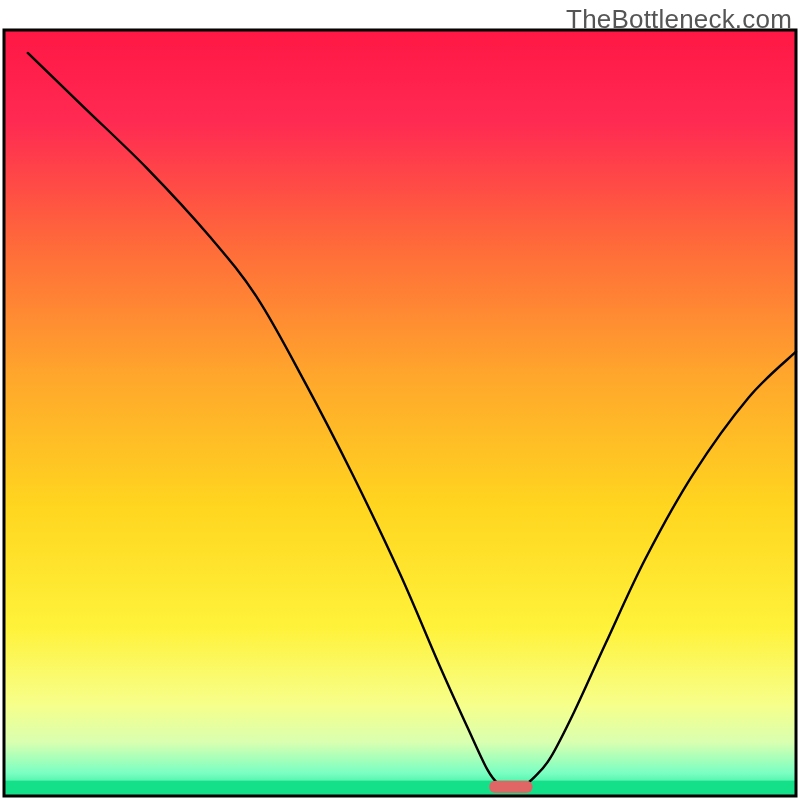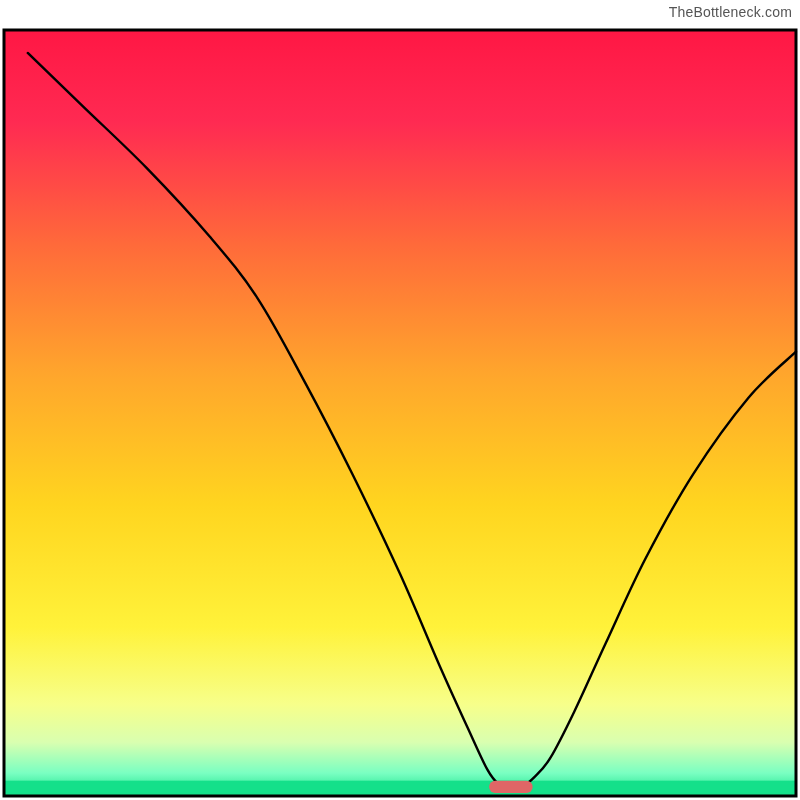--- a/index.html
+++ b/index.html
@@ -14,21 +14,21 @@
   .chart-container {
     position: relative;
     width: 800px;
     height: 800px;
   }
   .watermark {
     position: absolute;
     top: 4px;
     right: 8px;
     color: #555555;
-    font-size: 14px;
+    font-size: 26px;
     font-weight: 500;
     letter-spacing: 0.2px;
     z-index: 10;
   }
   svg.plot {
     position: absolute;
     top: 0;
     left: 0;
     width: 800px;
     height: 800px;

